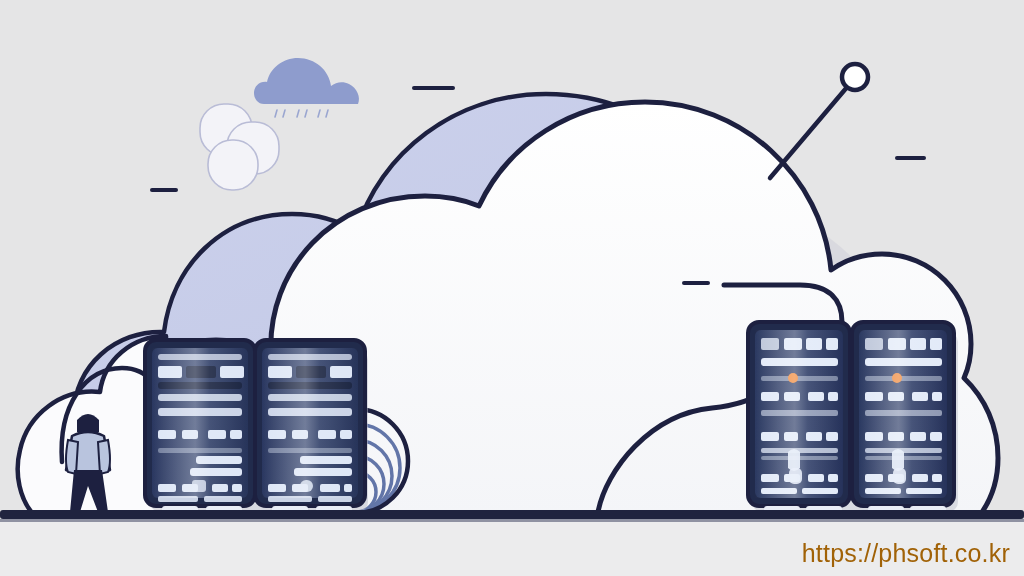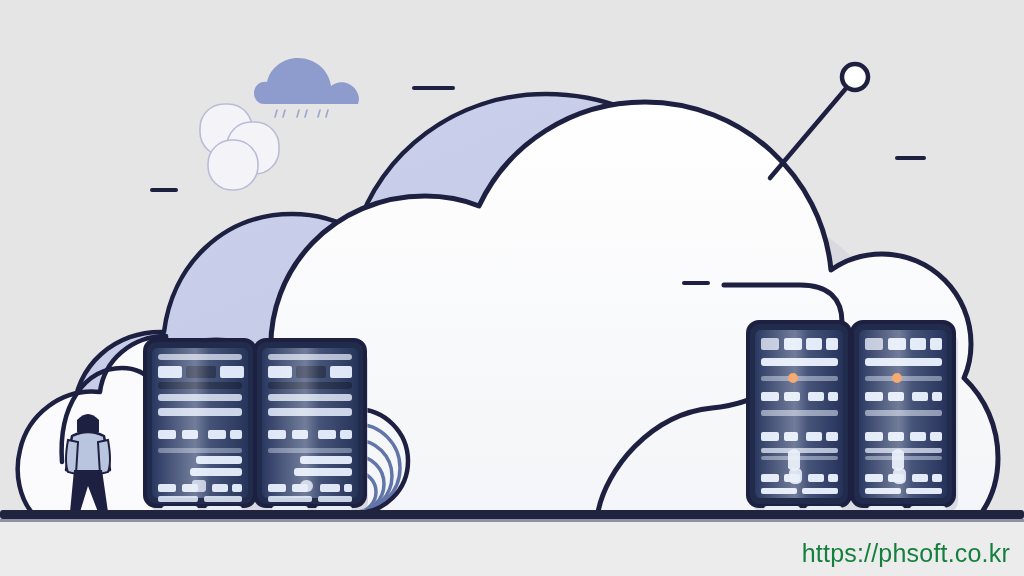--- a/index.html
+++ b/index.html
@@ -314,15 +314,15 @@
       <g>
         <rect x="0" y="510" width="1024" height="9" rx="3" fill="#20243f"></rect>
         <rect x="0" y="519" width="1024" height="3" fill="#3a3f5e" opacity="0.5"></rect>
       </g>
 
       <rect x="0" y="522" width="1024" height="54" fill="#ececed"></rect>
 
     </g>
   </svg>
 
-  <div id="watermark" style="color: #15803d;">https://phsoft.co.kr</div>
+  <div id="watermark" style="color: #a16207;">https://phsoft.co.kr</div>
 
 </div>
 
 </body></html>

